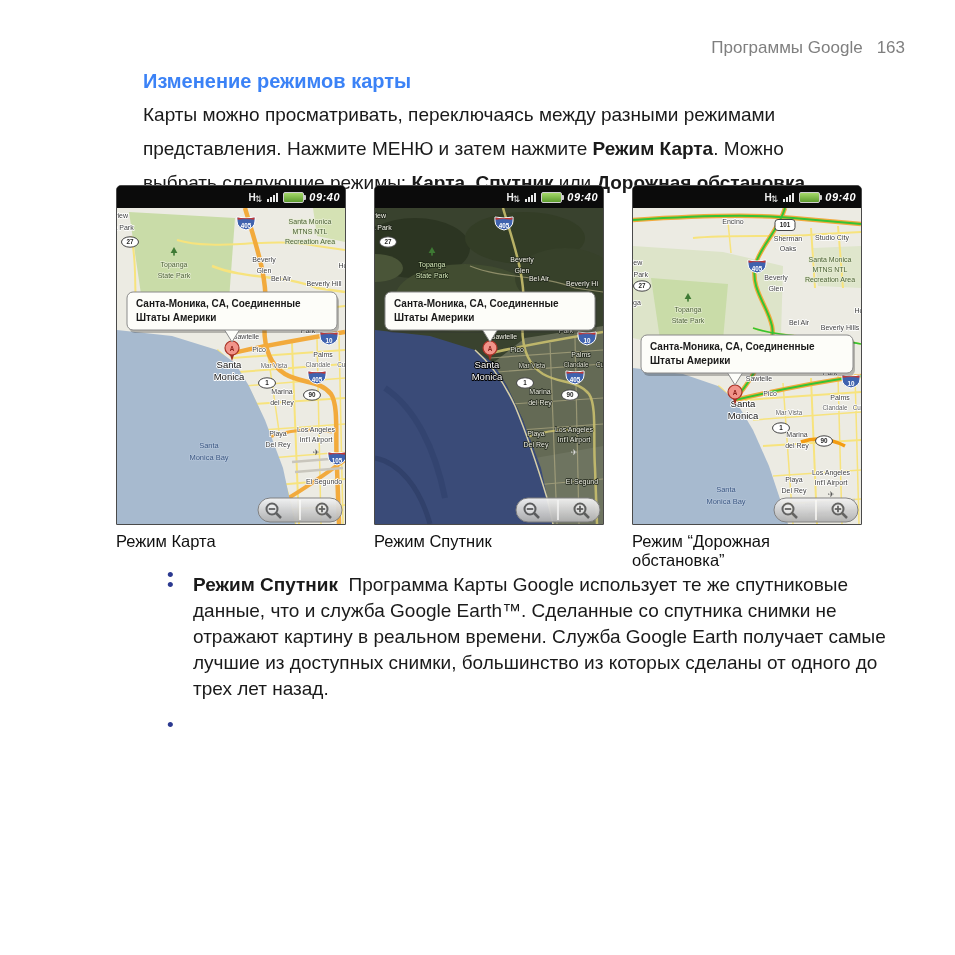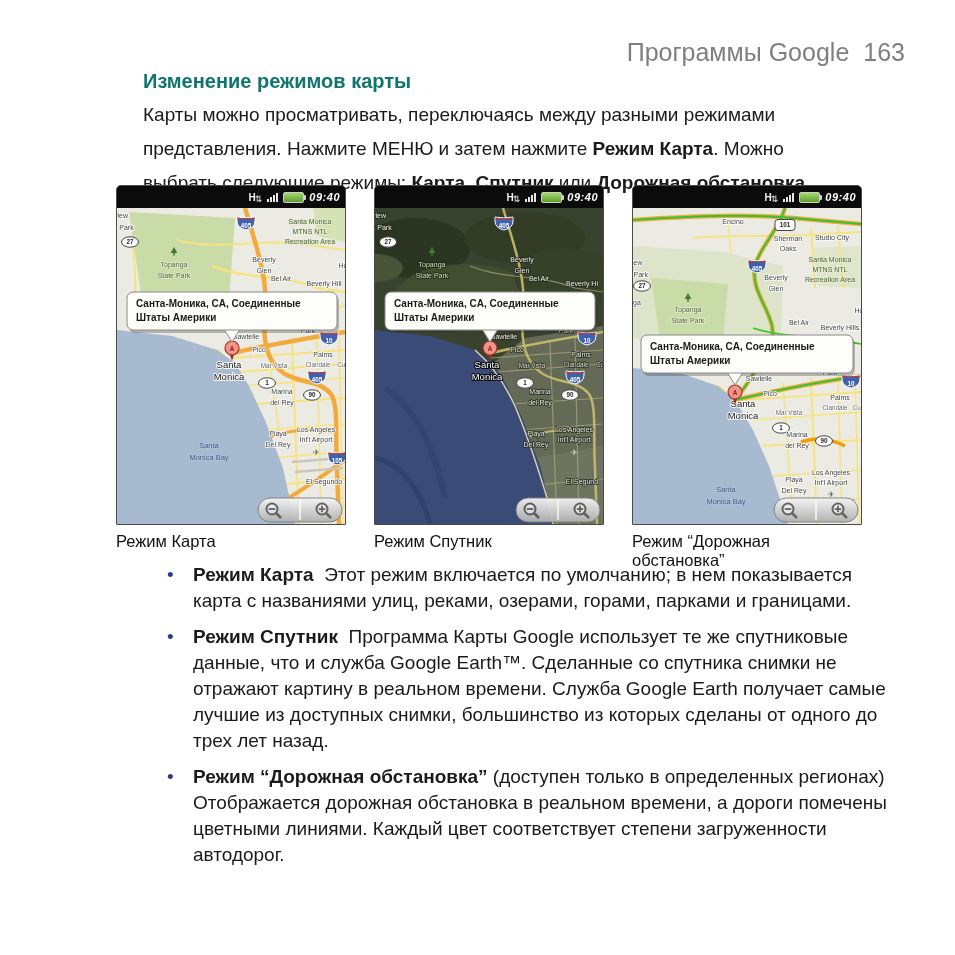--- a/index.html
+++ b/index.html
@@ -1,25 +1,25 @@
 <!DOCTYPE html>
 <html><head>
 <meta charset="utf-8">
 <style>
   html,body{margin:0;padding:0;background:#fff;}
   .page{position:relative;width:955px;height:955px;background:#ffffff;overflow:hidden;
         font-family:"Liberation Sans",sans-serif;color:#1a1a1a;}
 
   
-  .runhead{position:absolute;top:38px;right:50px;font-size:25px;color:#7f7f7f;}
+  .runhead{position:absolute;top:38px;right:50px;font-size:17px;color:#7f7f7f;}
   .runhead .num{margin-left:14px;}
 
   
   .content{position:absolute;left:143px;top:70px;width:750px;}
-  .sec-title{font-size:20px;font-weight:bold;color:#0f766e;margin:0 0 5px 0;}
+  .sec-title{font-size:20px;font-weight:bold;color:#3b82f6;margin:0 0 5px 0;}
   .intro{font-size:19px;line-height:34px;width:695px;white-space:pre-wrap;}
   .b{font-weight:bold;}
 
   
   .figures{position:absolute;left:116px;top:185px;display:flex;gap:28px;}
   .figure{width:230px;}
   .phone{width:228px;border:1px solid #4a4a4a;background:#000;border-radius:5px 5px 1px 1px;}
   .statusbar{height:22px;background:#0b0b0b;border-radius:4px 4px 0 0;display:flex;align-items:center;
              justify-content:flex-end;gap:5px;padding-right:5px;box-sizing:border-box;}
   .sb-h{color:#eee;display:inline-flex;align-items:center;}
@@ -517,25 +517,23 @@
           </g>
         </svg>
       </div>
       <div class="figcap">Режим “Дорожная обстановка”</div>
     </div>
   </div>
 
   <div class="modes-list">
     <div class="mode-item">
       <span class="dot">•</span>
-      <span class="txt"><span class="b">Режим Карта</span><span>  Этот режим включается по умолчанию; в нем показывается карта с названиями улиц, реками, озерами, горами, парками и границами.</span></span>
     </div>
     <div class="mode-item">
       <span class="dot">•</span>
       <span class="txt"><span class="b">Режим Спутник</span><span>  Программа Карты Google использует те же спутниковые данные, что и служба Google Earth™. Сделанные со спутника снимки не отражают картину в реальном времени. Служба Google Earth получает самые лучшие из доступных снимки, большинство из которых сделаны от одного до трех лет назад.</span></span>
     </div>
     <div class="mode-item">
       <span class="dot">•</span>
-      <span class="txt"><span class="b">Режим “Дорожная обстановка”</span><span> (доступен только в определенных регионах)  Отображается дорожная обстановка в реальном времени, а дороги помечены цветными линиями. Каждый цвет соответствует степени загруженности автодорог.</span></span>
     </div>
   </div>
 
 </div>
 
 </body></html>

